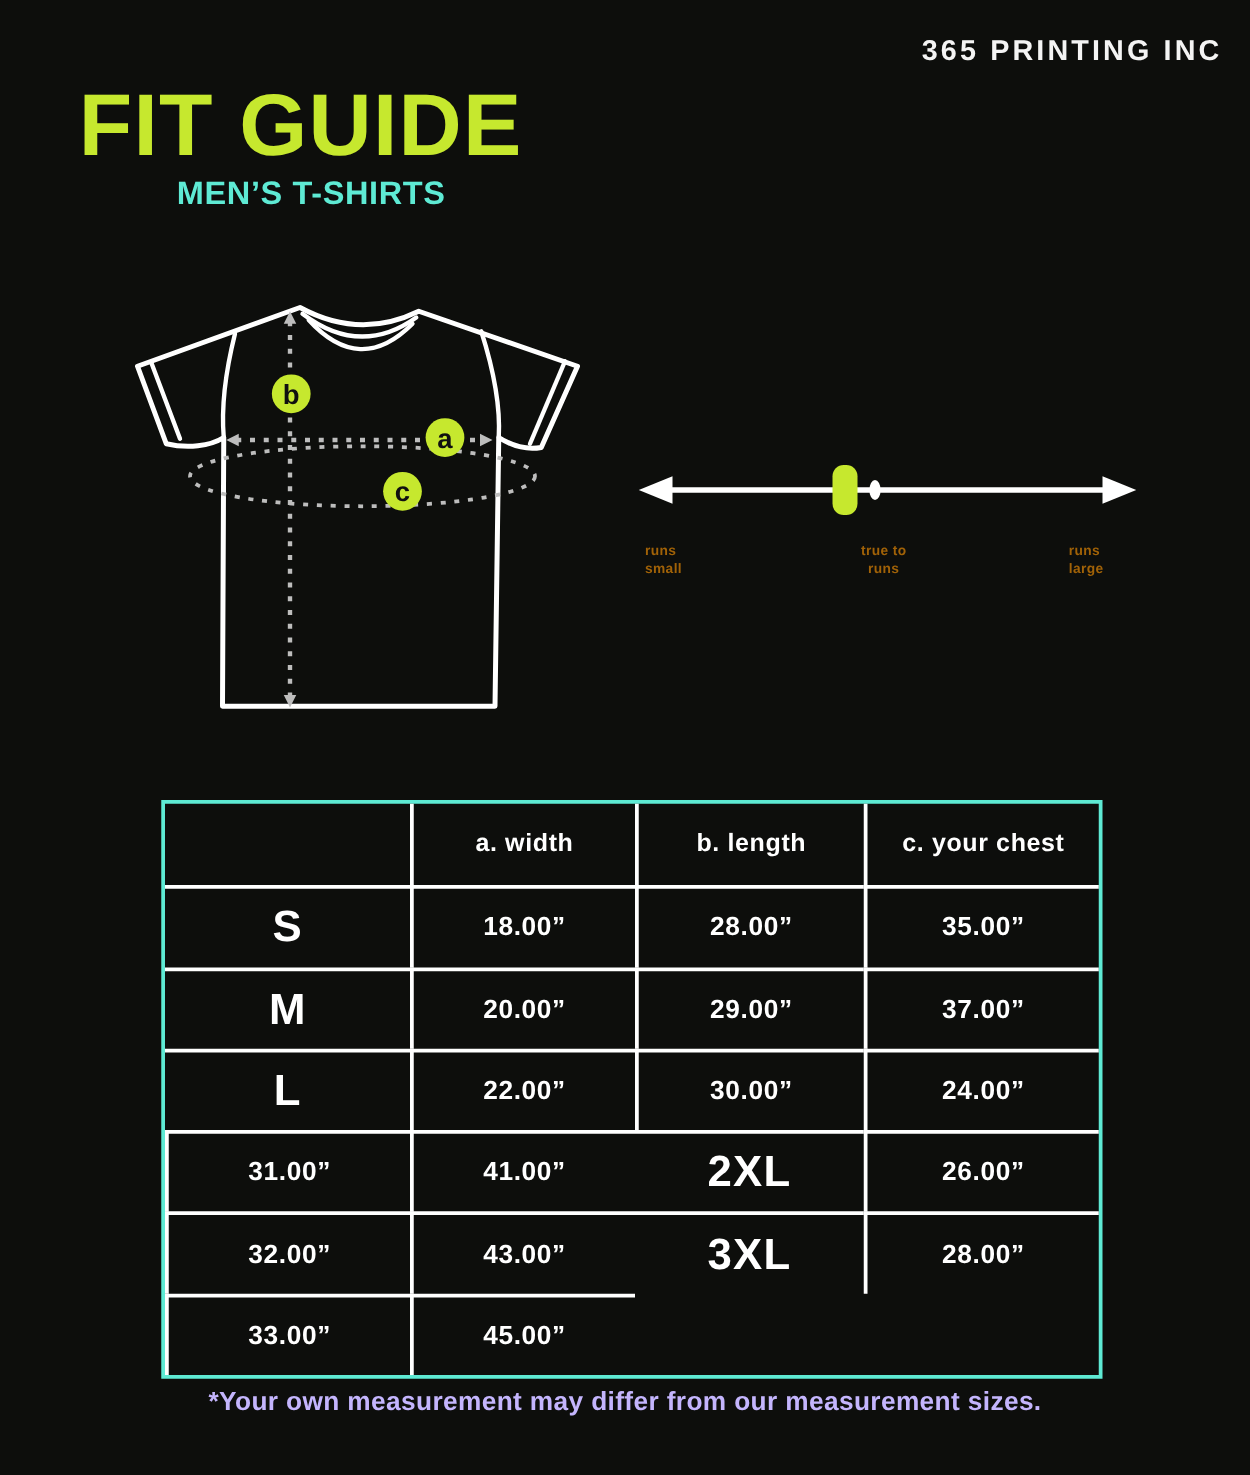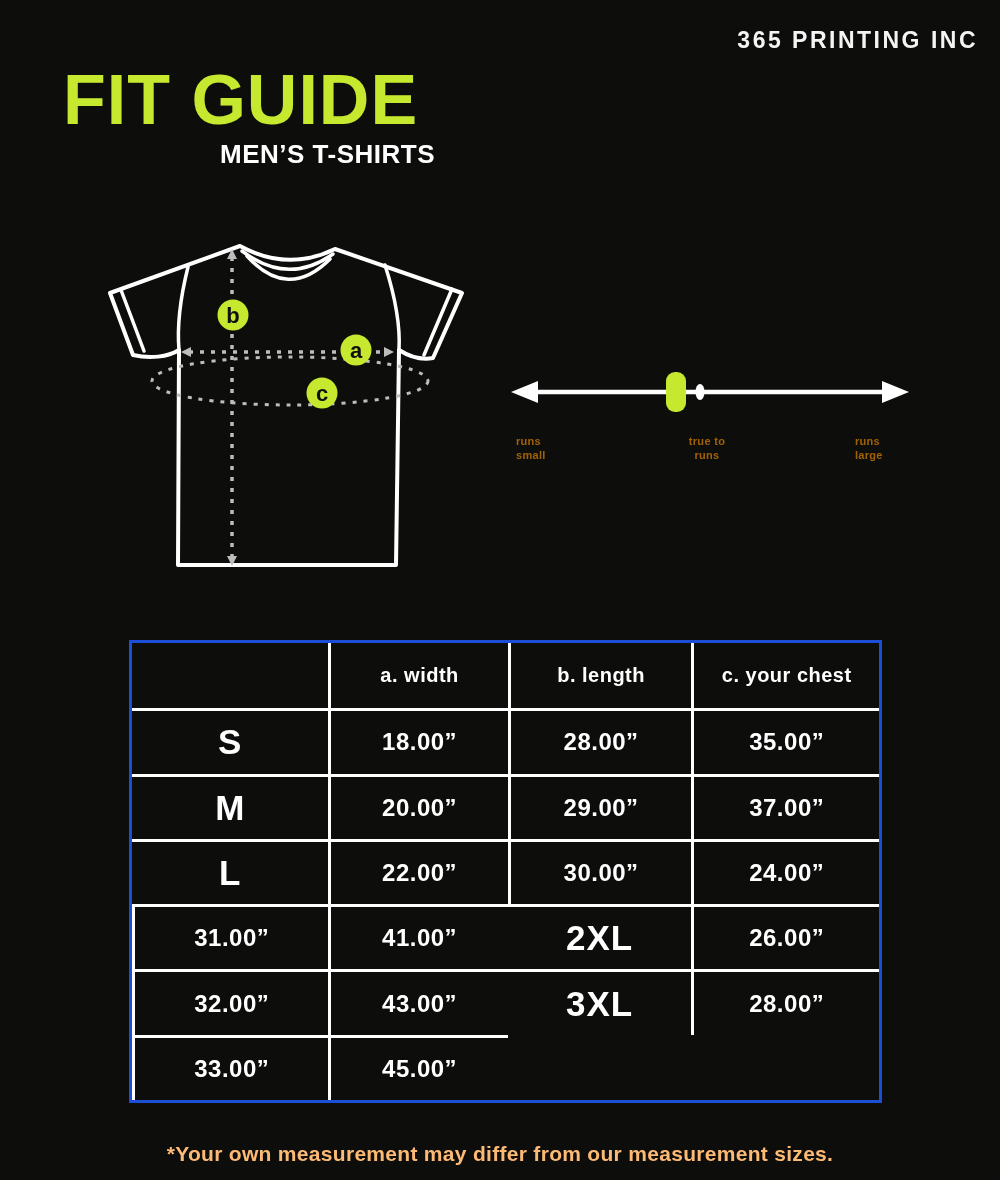--- a/index.html
+++ b/index.html
@@ -13,55 +13,55 @@
   .brand{
     position:absolute;top:27px;right:22px;
     font-size:23px;font-weight:bold;letter-spacing:2.5px;color:#f4f4f4;
   }
   .title{
     position:absolute;left:63px;top:60px;width:380px;
     font-size:70px;font-weight:800;letter-spacing:1px;
     color:#c6e82e;white-space:nowrap;
   }
   .subtitle{
-    position:absolute;left:63px;top:139px;width:372px;text-align:right;
-    font-size:26px;font-weight:bold;letter-spacing:.5px;color:#ffffff;
+    position:absolute;left:63px;top:139px;width:372px;text-align:center;
+    font-size:26px;font-weight:bold;letter-spacing:.5px;color:#5eead4;
   }
   .tshirt-wrap{position:absolute;left:80px;top:235px;width:400px;height:345px;}
   .scale-wrap{position:absolute;left:505px;top:358px;width:410px;height:70px;}
   .scale-label{
     position:absolute;font-size:11px;font-weight:bold;line-height:14px;color:#a16207;
     letter-spacing:.3px;
   }
   .scale-label.left{left:516px;top:434px;text-align:left;}
   .scale-label.center{left:655px;top:434px;width:104px;text-align:center;}
   .scale-label.right{left:855px;top:434px;text-align:left;}
 
   .size-table{
     position:absolute;left:129px;top:640px;width:753px;height:463px;
-    box-sizing:border-box;border:3px solid #1d4ed8;
+    box-sizing:border-box;border:3px solid #5eead4;
     display:grid;
     grid-template-columns:26.3% 24% 24.6% 25.1%;
     grid-template-rows:repeat(7,1fr);
     background:#0d0e0c;
   }
   .cell{
     display:flex;align-items:center;justify-content:center;
     border-left:3px solid #ffffff;border-top:3px solid #ffffff;
     box-sizing:border-box;
   }
   .cell.c0{border-left:none;}
   .cell.r0{border-top:none;}
   .cell.head{font-size:20px;font-weight:bold;letter-spacing:.5px;}
   .cell.size{font-size:35px;font-weight:bold;letter-spacing:1px;}
-  .cell.val{font-size:24px;font-weight:bold;letter-spacing:.5px;}
+  .cell.val{font-size:21px;font-weight:bold;letter-spacing:.5px;}
 
   .footnote{
     position:absolute;left:0;top:1110px;width:1000px;text-align:center;
-    font-size:21px;font-weight:bold;letter-spacing:.3px;color:#fdba74;margin-top:32px;
+    font-size:21px;font-weight:bold;letter-spacing:.3px;color:#c4b5fd;
   }
 </style>
 </head>
 <body>
 
 <div class="brand">365 PRINTING INC</div>
 <div class="title">FIT GUIDE</div>
 <div class="subtitle">MEN’S T-SHIRTS</div>
 
 <div class="tshirt-wrap">

